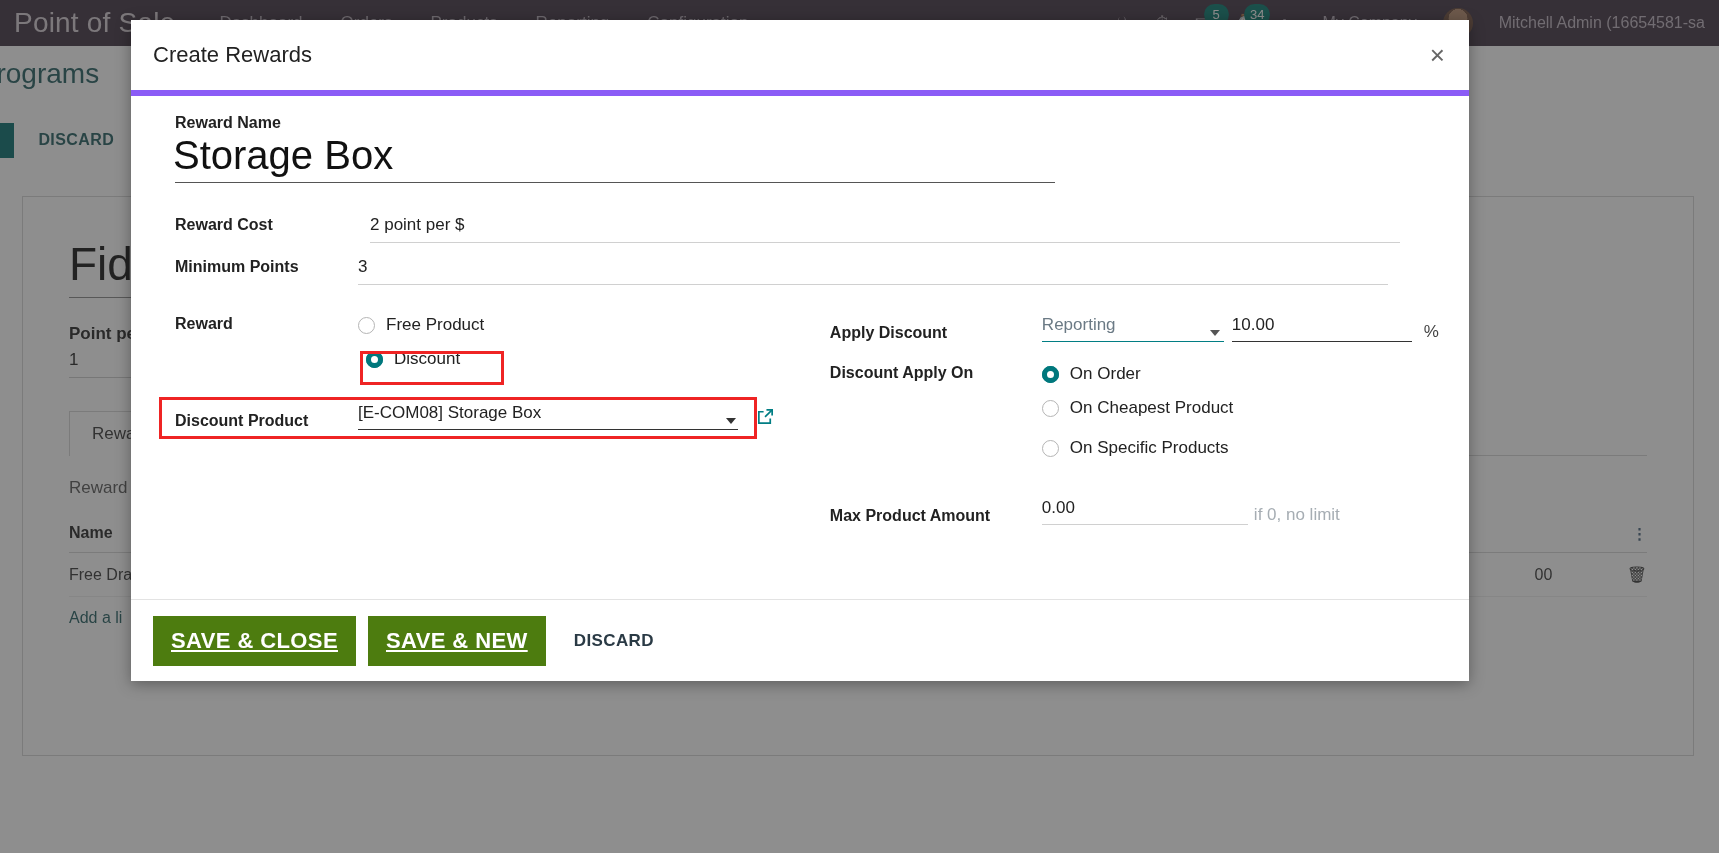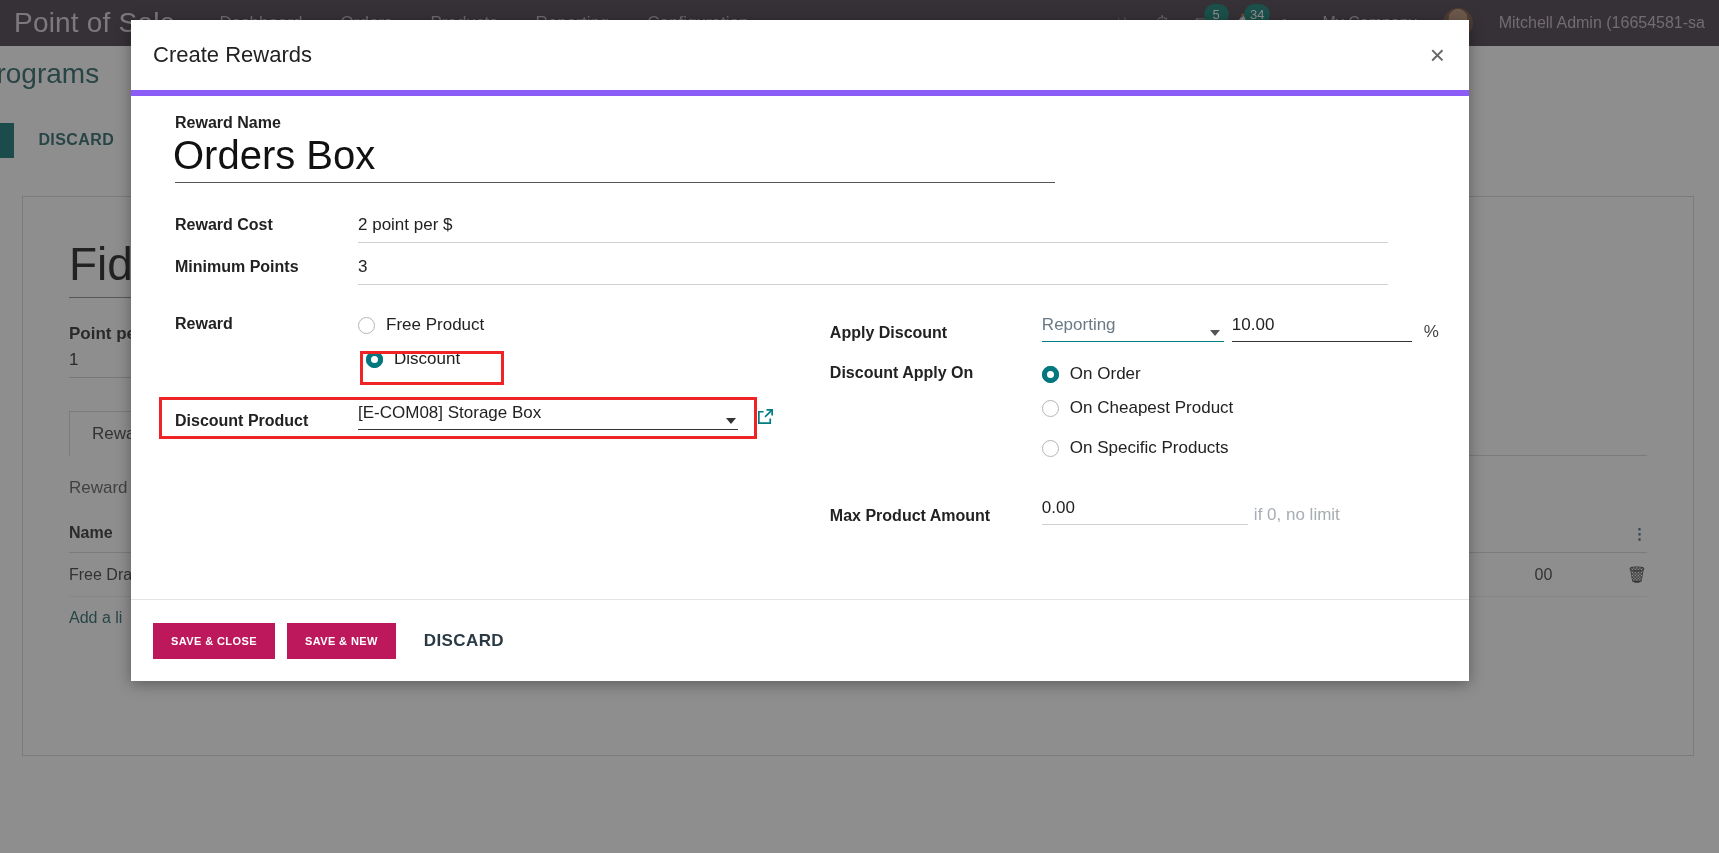--- a/index.html
+++ b/index.html
@@ -103,22 +103,22 @@
   .radio.on { border: 5px solid #00787d; background: #fff; }
   .radio.on::after { content: ""; position: absolute; inset: -5px; border-radius: 50%; border: 1px solid #00787d; }
 
   .hl-red { position: absolute; border: 3px solid #ef2424; pointer-events: none; }
 
   .sel-text { font-size: 17px; color: #6b7a85; }
   .caret { width: 0; height: 0; border-left: 5px solid transparent; border-right: 5px solid transparent;
            border-top: 6px solid #333; display: inline-block; }
 
   .modal-foot { height: 82px; border-top: 1px solid #e3e3e3; display: flex; align-items: center; padding-left: 22px; gap: 12px; }
-  .btn-teal { background: #be185d; color: #fff; border: none; font-size: 11px; font-weight: 700;
-    padding: 12px 18px; letter-spacing: .4px; cursor: pointer; font-family: "Liberation Sans", sans-serif; }
+  .btn-teal { background: #4d7c0f; color: #fff; border: none; font-size: 22px; font-weight: 700;
+    padding: 12px 18px; letter-spacing: .4px; cursor: pointer; font-family: "Liberation Sans", sans-serif; text-decoration: underline; }
   .btn-flat { background: none; border: none; color: #2a3a45; font-size: 17px; font-weight: 700;
     letter-spacing: .4px; padding: 12px 16px; cursor: pointer; font-family: "Liberation Sans", sans-serif; }
 </style>
 </head>
 <body>
 
 <div class="app-bg">
 
   <div class="topbar">
     <div class="brand">Point of Sale</div>
@@ -194,24 +194,24 @@
 <div class="modal">
 
   <div class="modal-head">
     <div class="modal-title">Create Rewards</div>
     <button class="modal-x">×</button>
   </div>
 
   <div class="modal-body">
 
     <div class="name-label">Reward Name</div>
-    <div class="name-value">Orders Box</div>
+    <div class="name-value">Storage Box</div>
     <div class="name-underline"></div>
 
-    <div class="frow" style="margin-top:32px;">
+    <div class="frow" style="margin-top:32px;gap:12px;">
       <div class="flabel l-left">Reward Cost</div>
       <div class="fctl v-left">
         <div class="ftext">2 point per $</div>
         <div class="uline" style="margin-top:7px;"></div>
       </div>
     </div>
 
     <div class="frow">
       <div class="flabel l-left">Minimum Points</div>
       <div class="fctl v-left">

